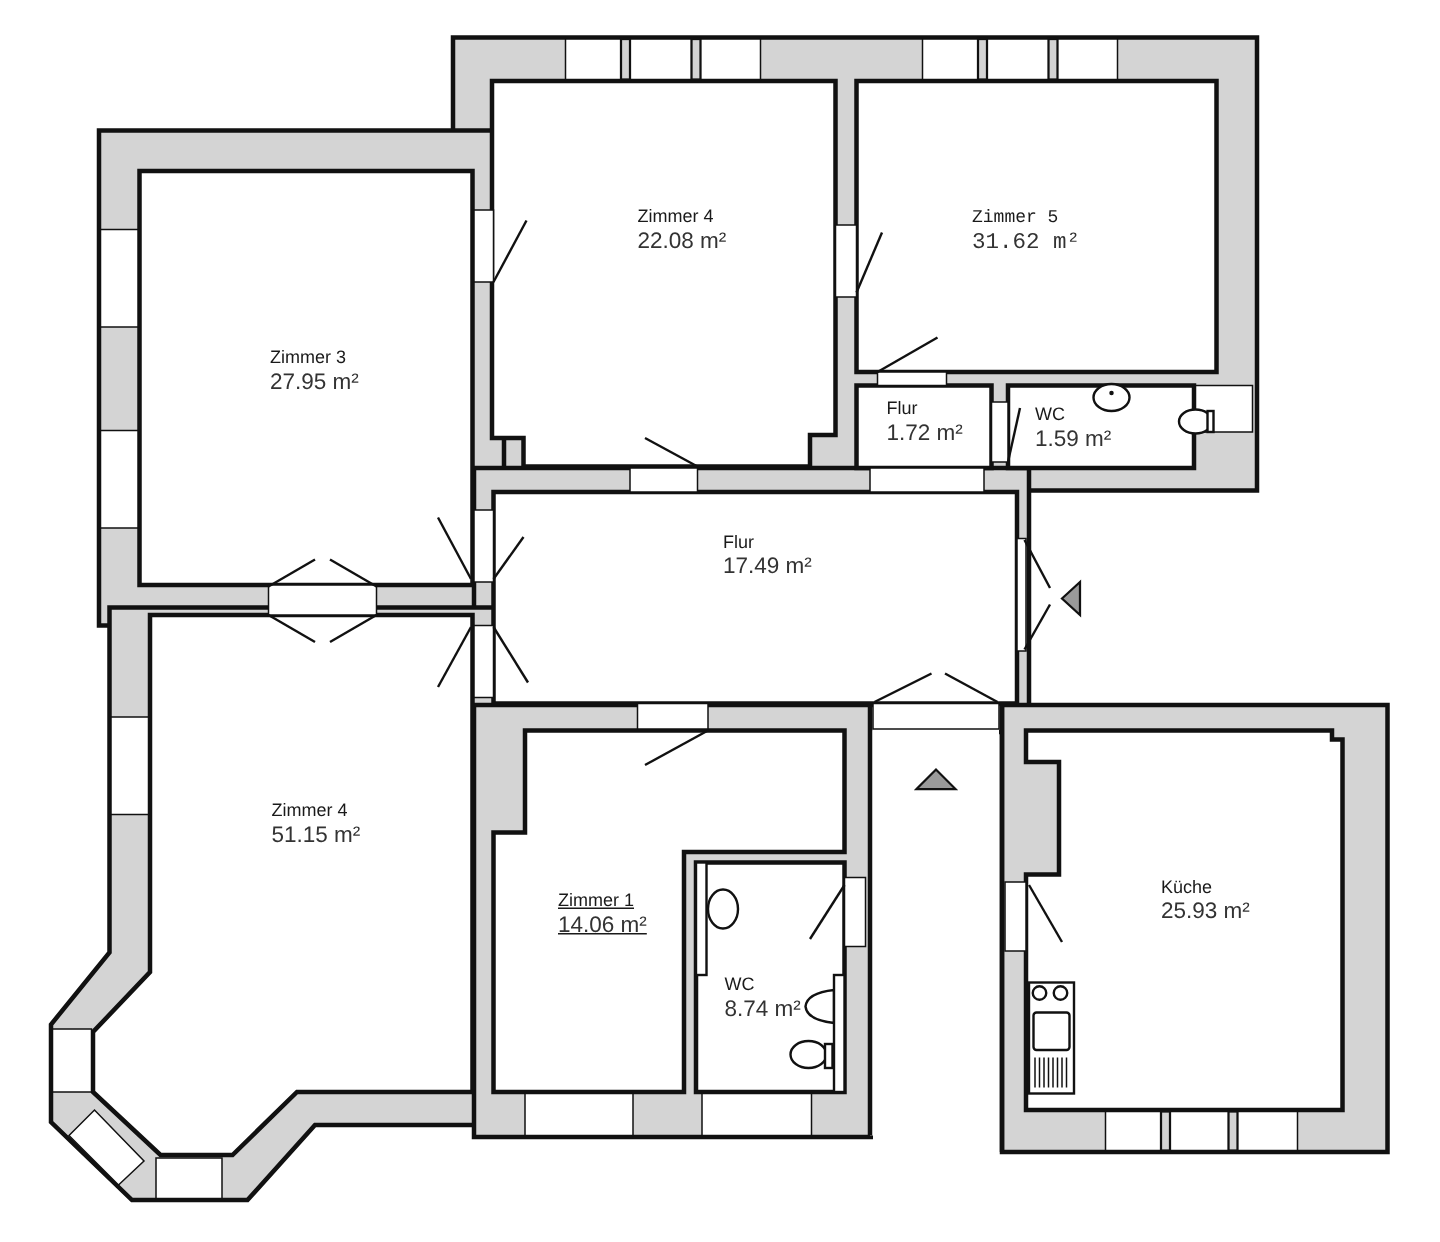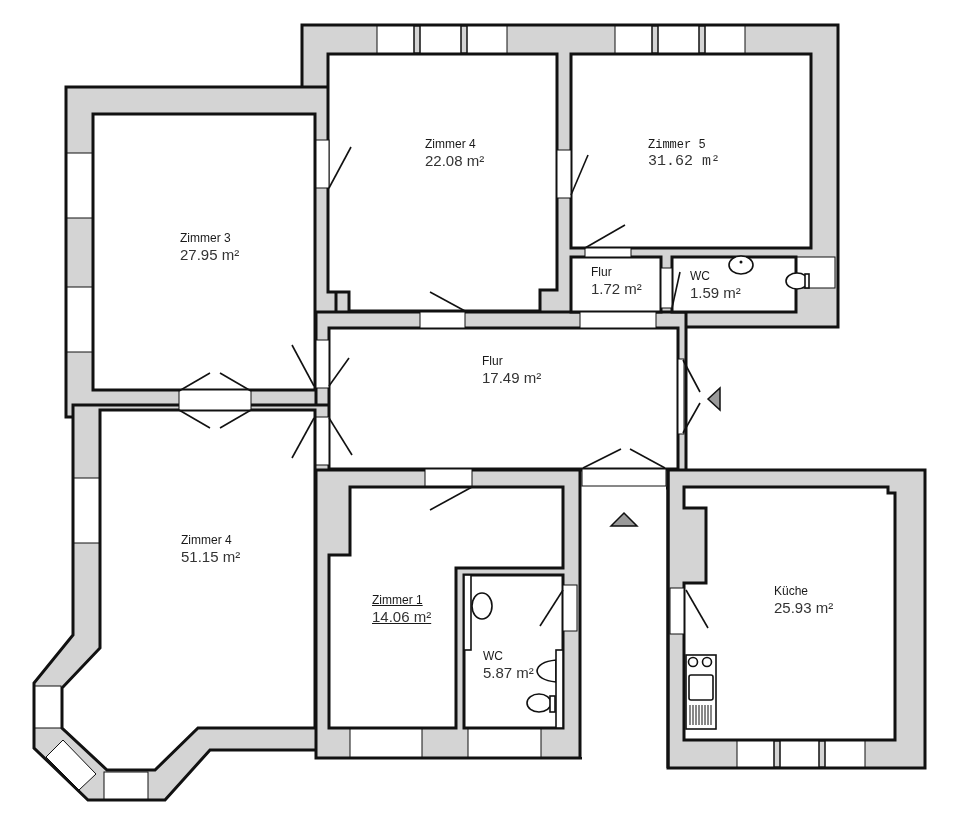--- a/index.html
+++ b/index.html
@@ -201,19 +201,19 @@
   <div class="label" style="left:181px;top:534px;">
     <span class="name">Zimmer 4</span>
     <span class="area">51.15 m²</span>
   </div>
   <div class="label" style="left:372px;top:594px;text-decoration:underline;">
     <span class="name">Zimmer 1</span>
     <span class="area">14.06 m²</span>
   </div>
   <div class="label" style="left:483px;top:650px;">
     <span class="name">WC</span>
-    <span class="area">5.87 m²</span>
+    <span class="area">8.74 m²</span>
   </div>
   <div class="label" style="left:774px;top:585px;">
     <span class="name">Küche</span>
     <span class="area">25.93 m²</span>
   </div>
 </div>
 
 </body></html>

